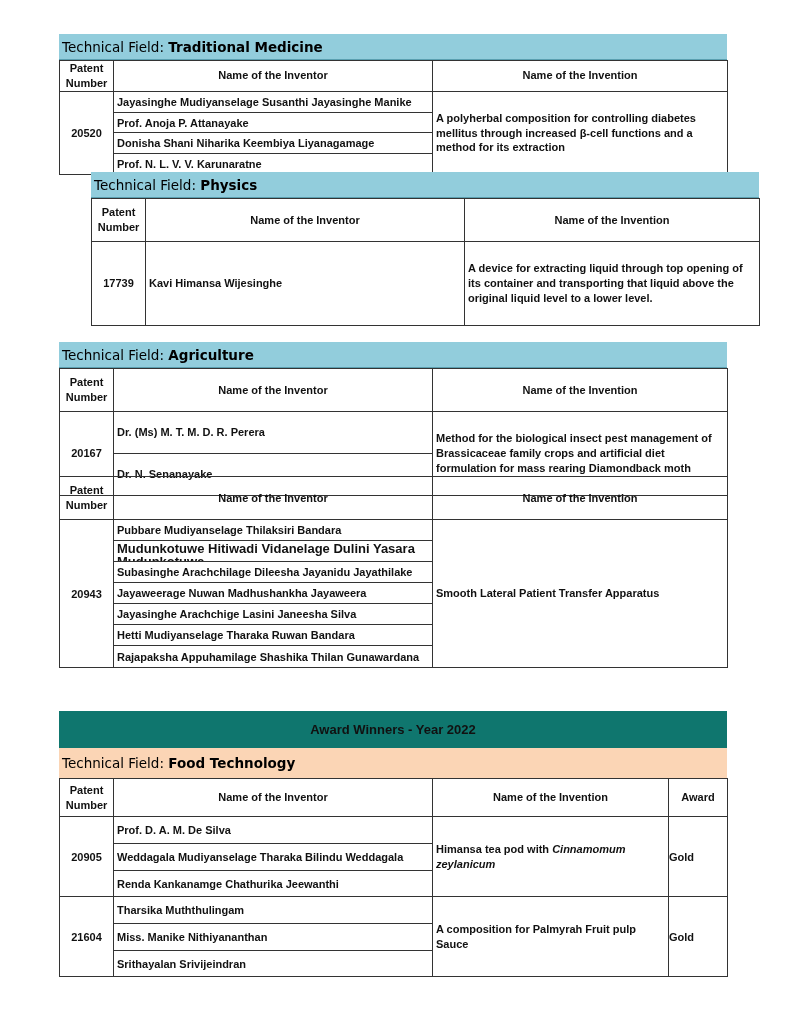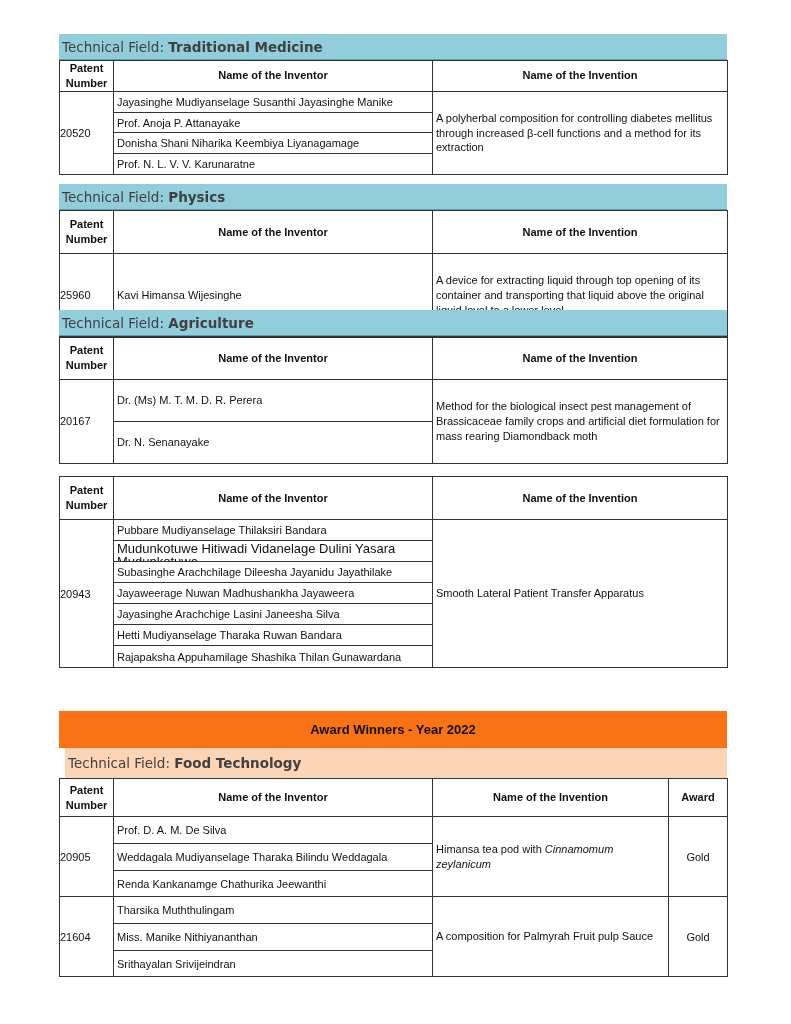--- a/index.html
+++ b/index.html
@@ -1,29 +1,29 @@
 <!DOCTYPE html>
 <html><head>
 <meta charset="utf-8">
 <style>
   * { box-sizing: border-box; margin: 0; padding: 0; }
   html, body { width: 791px; height: 1024px; background: #ffffff; }
   body { position: relative; font-family: "Liberation Sans", sans-serif; color: #111; overflow: hidden; }
   .section { position: absolute; left: 59px; width: 668px; }
-  .field-bar { background: #92cddc; height: 26px; line-height: 26px; padding-left: 3px; font-family: "DejaVu Sans", sans-serif; font-size: 13.5px; color: #404040; border-bottom: 1px solid #5a9fb0; }
-  .field-bar.peach { background: #fbd5b5; border-bottom: none; margin-left: 6px; }
+  .field-bar { background: #92cddc; height: 26px; line-height: 26px; padding-left: 3px; font-family: "DejaVu Sans", sans-serif; font-size: 13.5px; color: #000000; border-bottom: 1px solid #5a9fb0; }
+  .field-bar.peach { background: #fbd5b5; border-bottom: none; }
   .field-bar b { font-weight: bold; }
-  .award-bar { background: #f97316; height: 37px; line-height: 37px; text-align: center; font-weight: bold; font-size: 13px; }
+  .award-bar { background: #0f766e; height: 37px; line-height: 37px; text-align: center; font-weight: bold; font-size: 13px; }
   table { border-collapse: collapse; width: 668px; table-layout: fixed; }
-  th, td { border: 1px solid #333; font-size: 11px; }
+  th, td { border: 1px solid #333; font-size: 11px; font-weight: bold; }
   th { font-weight: bold; text-align: center; line-height: 1.35; }
-  td.pn { text-align: left; }
+  td.pn { text-align: center; }
   td.inv { padding-left: 3px; }
   td.desc { padding: 19px 3px; line-height: 1.35; vertical-align: middle; }
-  td.award { text-align: center; }
+  td.award { }
   .tight { font-size: 13px; line-height: 1; overflow: hidden; }
 </style>
 </head>
 <body>
 
 <div class="section" style="top:34px;">
   <div class="field-bar"><span>Technical Field: </span><b>Traditional Medicine</b></div>
   <table>
     <colgroup>
         <col style="width:54px">
@@ -47,44 +47,44 @@
     <tr style="height:19px">
           <td class="inv">Donisha Shani Niharika Keembiya Liyanagamage</td>
         </tr>
     <tr style="height:19px">
           <td class="inv">Prof. N. L. V. V. Karunaratne</td>
         </tr>
   </tbody>
     </table>
 </div>
 
-<div class="section" style="top:184px;">
+<div class="section" style="top:172px;margin-left:32px;">
   <div class="field-bar"><span>Technical Field: </span><b>Physics</b></div>
   <table>
     <colgroup>
         <col style="width:54px">
         <col style="width:319px">
         <col style="width:295px">
       </colgroup>
     <tbody>
         <tr style="height:43px">
       <th>Patent Number</th>
       <th>Name of the Inventor</th>
       <th>Name of the Invention</th>
     </tr>
     <tr style="height:50px">
-      <td class="pn">25960</td>
+      <td class="pn">17739</td>
       <td class="inv">Kavi Himansa Wijesinghe</td>
       <td class="desc">A device for extracting liquid through top opening of its container and transporting that liquid above the original liquid level to a lower level.</td>
     </tr>
   </tbody>
     </table>
 </div>
 
-<div class="section" style="top:310px;">
+<div class="section" style="top:342px;">
   <div class="field-bar"><span>Technical Field: </span><b>Agriculture</b></div>
   <table>
     <colgroup>
         <col style="width:54px">
         <col style="width:319px">
         <col style="width:295px">
       </colgroup>
     <tbody>
         <tr style="height:43px">
       <th>Patent Number</th>

